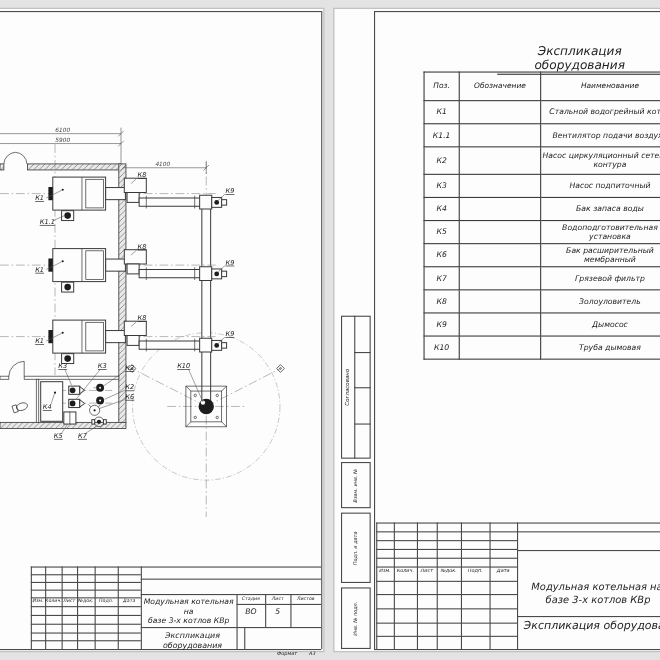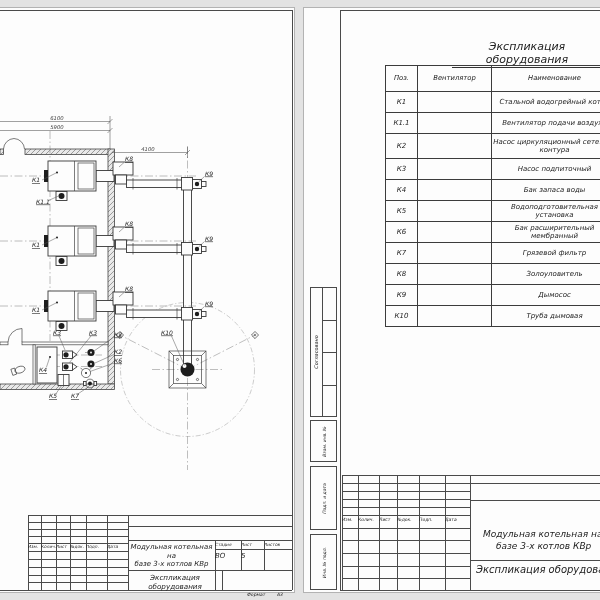--- a/index.html
+++ b/index.html
@@ -2,21 +2,21 @@
 <html><head>
 <meta charset="utf-8">
 <style>
   html,body{margin:0;padding:0;}
   .canvas{position:relative;width:600px;height:600px;background:#e3e3e3;overflow:hidden;
           font-family:"DejaVu Sans",sans-serif;font-style:italic;color:#222;}
   .sheet{position:absolute;background:#fdfdfd;border:1px solid #b3b3b3;box-sizing:border-box;}
   .hl,.vl{position:absolute;background:#4a4a4a;}
   .hl{height:1px;}
   .vl{width:1px;}
-  .cell{position:absolute;overflow:hidden;white-space:nowrap;}
+  .cell{position:absolute;text-align:center;overflow:hidden;white-space:nowrap;}
   .vtext{position:absolute;transform:rotate(-90deg);font-size:5px;text-align:center;white-space:nowrap;}
   .box{position:absolute;border:1px solid #4a4a4a;box-sizing:border-box;}
   
   table.equip{position:absolute;left:385px;top:65px;width:232px;border-collapse:collapse;
               table-layout:fixed;border:1.4px solid #333;}
   table.equip th,table.equip td{border:1px solid #3c3c3c;padding:0 1px;text-align:center;
               vertical-align:middle;font-weight:normal;font-size:7px;font-style:italic;
               color:#222;line-height:1.2;overflow:hidden;}
   table.equip th{height:25px;font-size:6.8px;}
   table.equip td{height:20px;}
@@ -341,21 +341,21 @@
 
   <table class="equip">
     <colgroup>
         <col style="width:32px">
         <col style="width:74px">
         <col style="width:126px">
       </colgroup>
     <tbody>
         <tr>
       <th>Поз.</th>
-      <th>Вентилятор</th>
+      <th>Обозначение</th>
       <th>Наименование</th>
     </tr>
     <tr>
       <td>К1</td>
       <td></td>
       <td>Стальной водогрейный котёл</td>
     </tr>
     <tr>
       <td>К1.1</td>
       <td></td>

